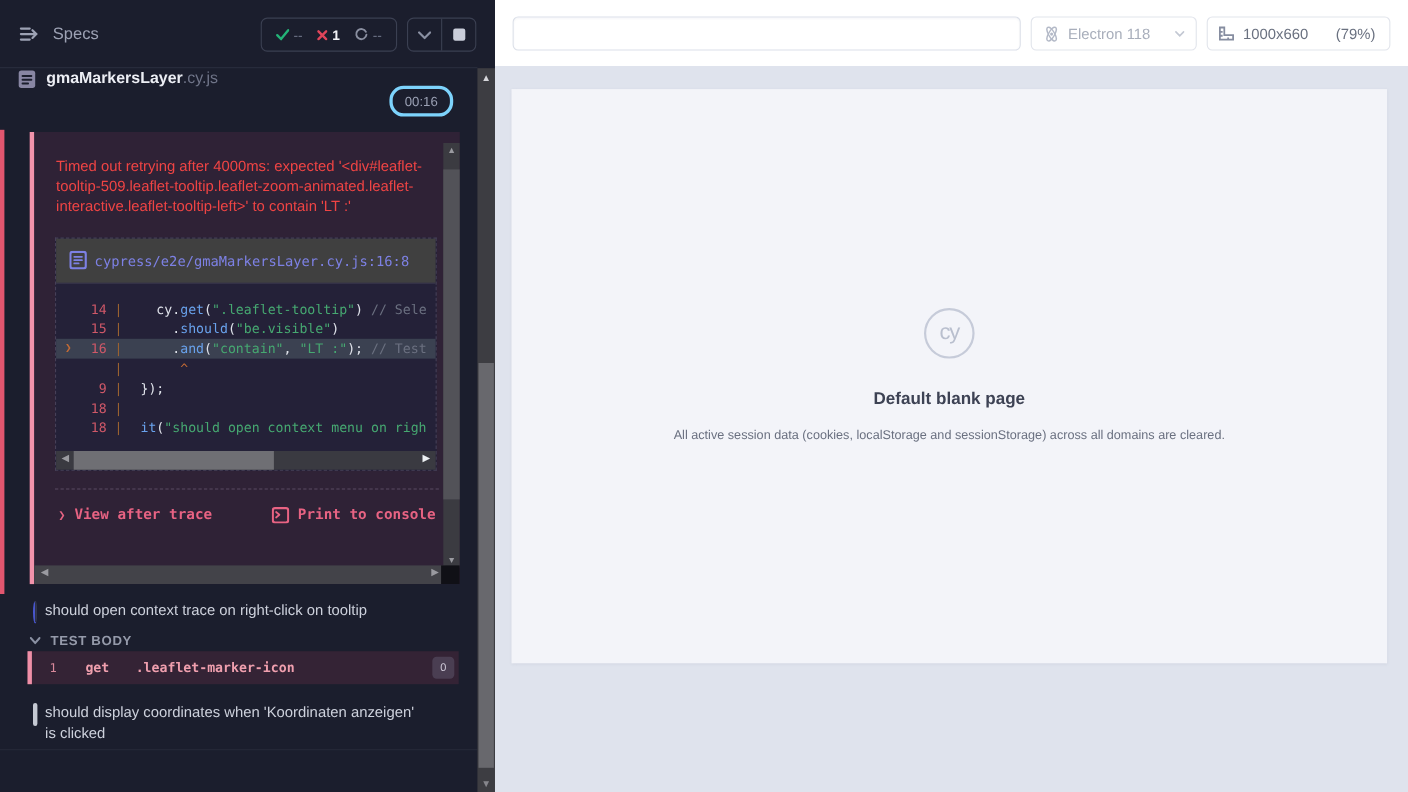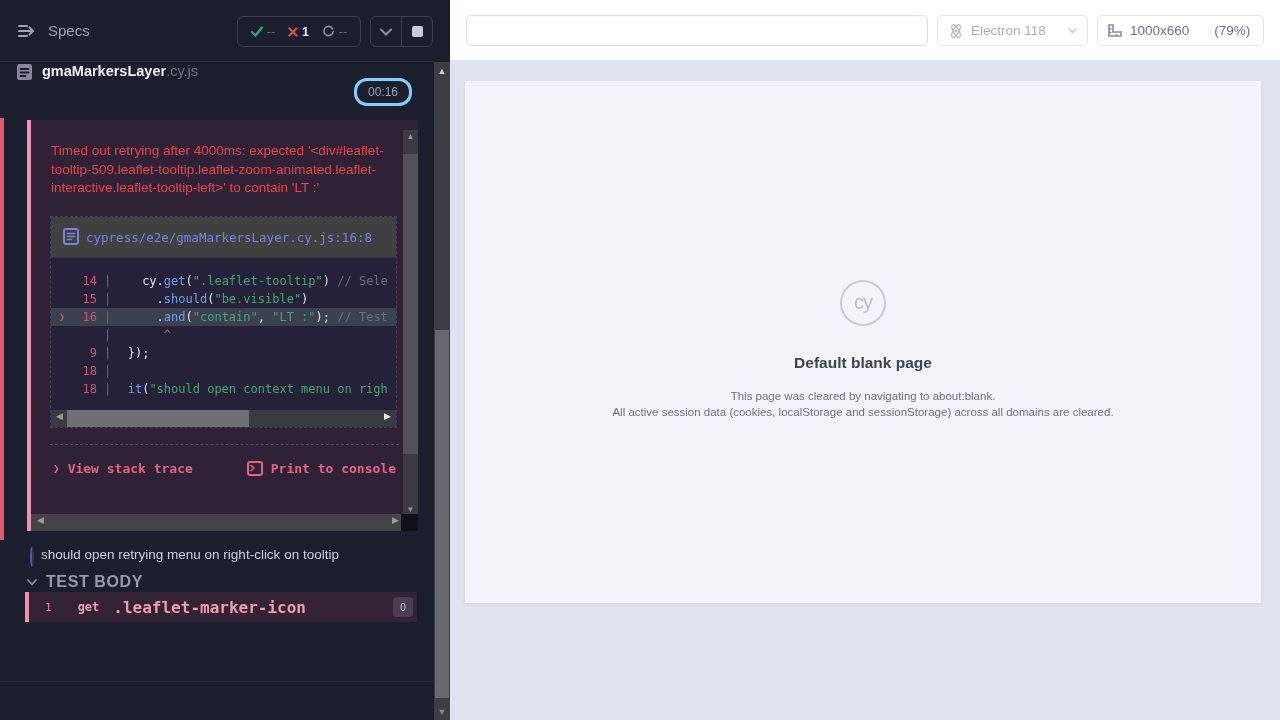--- a/index.html
+++ b/index.html
@@ -87,29 +87,29 @@
   .test-row .ticon { flex:none; margin-left:30px; margin-top:3px; }
   .test-title { margin-left:7px; font-size:13.5px; line-height:19px; color:#cdd1dc; width:336px; }
   .t1 { top:545px; height:22px; }
   .t2 { top:638px; height:42px; }
   .spinner { width:12px; height:12px; border-radius:50%; border:2px solid #4856cc;
              border-top-color:#32364c; border-right-color:#32364c; transform:rotate(25deg); }
   .pend-sq { width:10px; height:10px; border:2px solid #c5c9d3; border-radius:2px; margin-top:1px; }
   .testbody-row { position:absolute; left:0; top:573px; width:434px; height:18px;
                   display:flex; align-items:center; cursor:pointer; }
   .testbody-row .chev { margin-left:27px; }
-  .testbody-label { margin-left:9px; font-size:16px; font-weight:bold; letter-spacing:.6px;
+  .testbody-label { margin-left:9px; font-size:12px; font-weight:bold; letter-spacing:.6px;
                     color:#959aaa; }
   .command-row { position:absolute; left:25px; top:592px; width:392px; height:30px;
                  background:#342335; border-left:4px solid #ef8fa7; display:flex;
                  align-items:center; cursor:pointer;
                  font-family:"DejaVu Sans Mono", monospace; color:#ef9fae; }
   .cmd-num { margin-left:16px; font-size:11px; color:#d9899b; }
   .cmd-name { margin-left:26px; font-size:12px; font-weight:bold; }
-  .cmd-msg { margin-left:14px; font-size:16px; font-weight:bold; }
+  .cmd-msg { margin-left:24px; font-size:12px; font-weight:bold; }
   .cmd-badge { position:absolute; right:4px; top:5px; width:20px; height:20px; background:#4a3e52;
                border-radius:4px; color:#cfc9d8; font-size:10px; display:flex; align-items:center;
                justify-content:center; font-family:"Liberation Sans", sans-serif; }
   .bottom-divider { position:absolute; left:0; top:681px; width:434px; height:1px; background:#262938; }
 
   
   .rep-scrollbar { position:absolute; left:434px; top:62px; width:16px; height:658px; background:#3d3d42; }
   .rep-scrollbar .arr { position:absolute; left:0; width:16px; text-align:center; font-size:9px; }
   .rep-scrollbar .arr.up { top:4px; color:#d6d6da; }
   .rep-scrollbar .arr.down { bottom:3px; color:#86868c; }
@@ -244,21 +244,21 @@
         <div class="cf-hscroll">
           <span class="arr l">◀</span>
           <span class="thumb"></span>
           <span class="arr r">▶</span>
         </div>
       </div>
 
       <div class="error-actions">
         <span class="stack-btn">
           <span class="chev">❯</span>
-          <span>View stack trace</span>
+          <span>View after trace</span>
         </span>
         <span class="console-btn">
           <span>
             <svg width="16" height="15" viewBox="0 0 16 15">
                 <rect x="1" y="1" width="14" height="13" rx="2" fill="none" stroke="#e86383" stroke-width="2"></rect>
                 <path d="M4 4.5 L7 7 L4 9.5" fill="none" stroke="#e86383" stroke-width="1.6" stroke-linecap="round" stroke-linejoin="round"></path>
               </svg>
           </span>
           <span>Print to console</span>
         </span>
@@ -271,39 +271,43 @@
       </div>
       <div class="err-hscroll">
         <span class="arr l">◀</span>
         <span class="arr r">▶</span>
       </div>
       <div class="err-corner"></div>
     </div>
 
     <div class="test-row t1">
       <span class="ticon"><span class="spinner"></span></span>
-      <span class="test-title">should open retrying menu on right-click on tooltip</span>
+      <span class="test-title">should open context trace on right-click on tooltip</span>
     </div>
 
     <div class="testbody-row">
       <span class="chev">
         <svg width="10" height="7" viewBox="0 0 10 7">
             <polyline points="1,1 5,5.5 9,1" fill="none" stroke="#8a90a2" stroke-width="1.8" stroke-linecap="round"></polyline>
           </svg>
       </span>
       <span class="testbody-label">TEST BODY</span>
     </div>
 
     <div class="command-row">
       <span class="cmd-num">1</span>
       <span class="cmd-name">get</span>
       <span class="cmd-msg">.leaflet-marker-icon</span>
       <span class="cmd-badge">0</span>
     </div>
 
+    <div class="test-row t2">
+      <span class="ticon"><span class="pend-sq"></span></span>
+      <span class="test-title">should display coordinates when 'Koordinaten anzeigen' is clicked</span>
+    </div>
 
     <div class="bottom-divider"></div>
 
     <div class="rep-scrollbar">
       <span class="arr up">▲</span>
       <span class="thumb"></span>
       <span class="arr down">▼</span>
     </div>
   </div>
 
@@ -343,18 +347,17 @@
           </svg>
       </div>
     </div>
 
     <div class="aut-frame">
       <div class="blank-msg">
         <div class="cy-logo">
           <span>cy</span>
         </div>
         <div class="blank-title">Default blank page</div>
-        <div class="blank-line">This page was cleared by navigating to about:blank.</div>
         <div class="blank-line">All active session data (cookies, localStorage and sessionStorage) across all domains are cleared.</div>
       </div>
     </div>
   </div>
 </div>
 
 </body></html>

